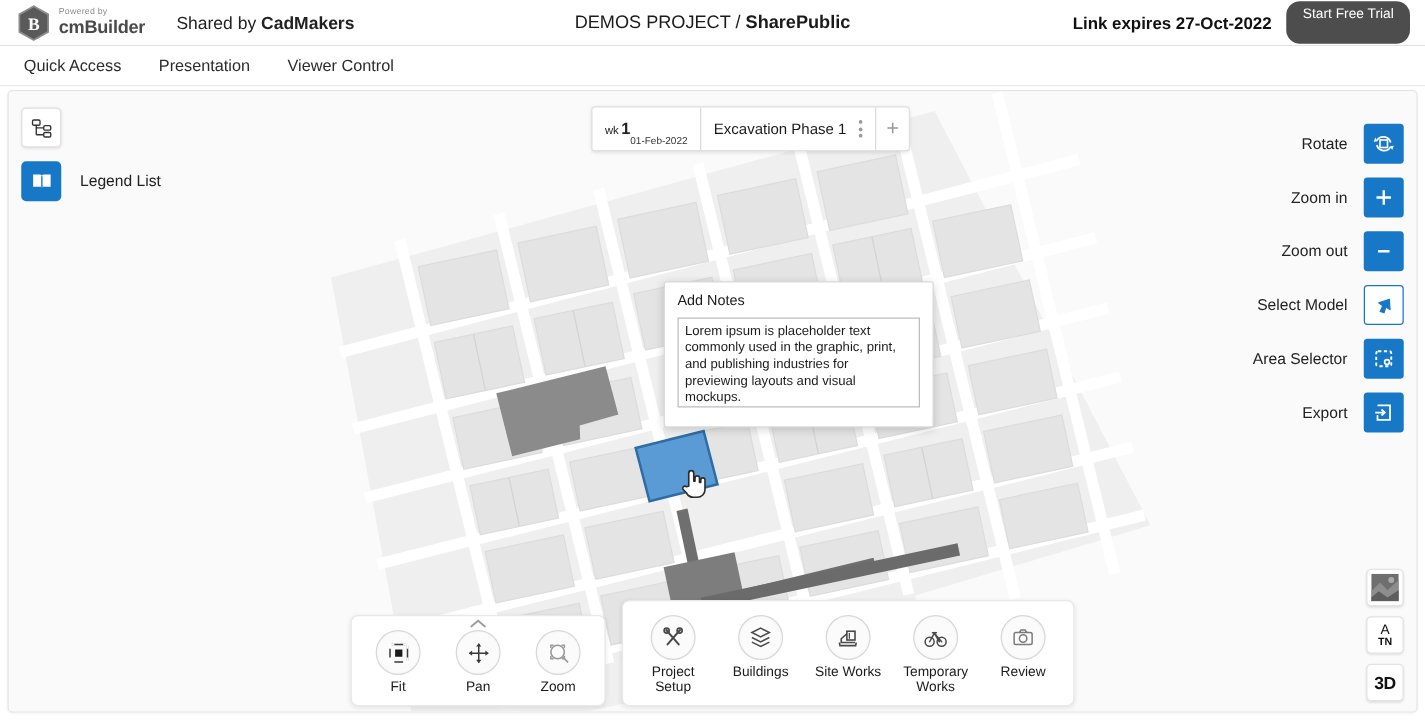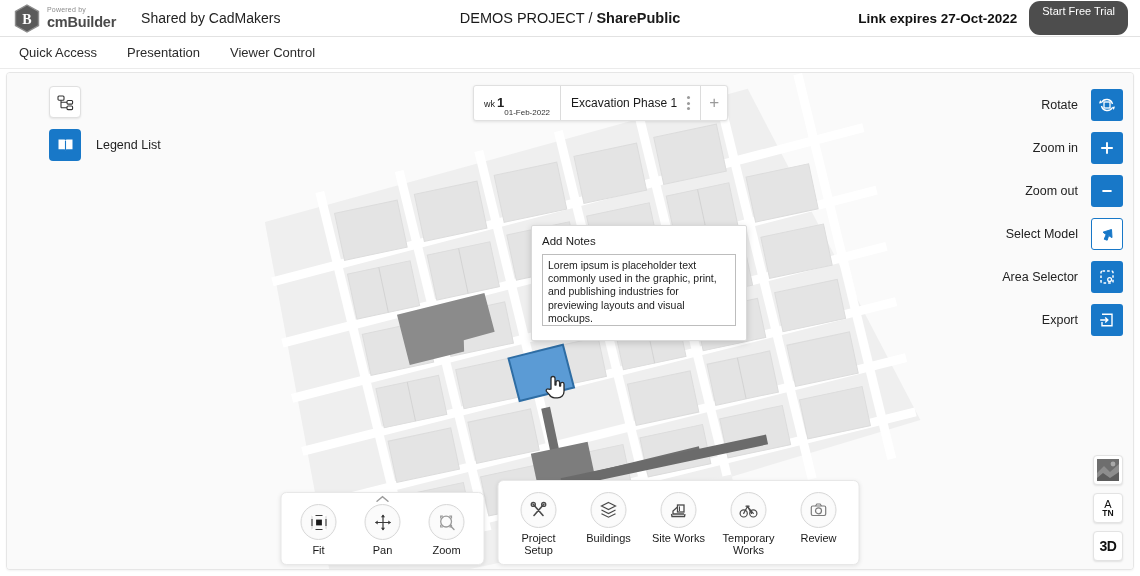--- a/index.html
+++ b/index.html
@@ -20,21 +20,21 @@
   }
   .brand { display: flex; align-items: center; margin-left: 14px; }
   .hexlogo {
     width: 26px; height: 29px; position: relative; flex: 0 0 auto;
   }
   .hexlogo svg { display: block; }
   .brandtext { margin-left: 7px; line-height: 1; }
   .poweredby { font-size: 7px; color: #8c8c8c; letter-spacing: .2px; display:block; margin-bottom:2px; }
   .cmbuilder { font-size: 14.5px; font-weight: bold; color: #4a4a4a; letter-spacing: -.2px; display:block;}
   .sharedby { margin-left: 25px; font-size: 14px; color: #222; }
-  .sharedby b { font-weight: normal; }
+  .sharedby b { font-weight: bold; }
   .projtitle {
     position: absolute; left: 50%; transform: translateX(-50%);
     font-size: 14.5px; color: #1a1a1a; white-space: nowrap;
   }
   .projtitle b { font-weight: bold; }
   .topright {
     position: absolute; right: 12px; display: flex; align-items: center; gap: 12px;
   }
   .linkexp { font-size: 13.5px; font-weight: bold; color: #111; white-space: nowrap; }
   .trialbtn {
@@ -58,21 +58,21 @@
   
   .viewer {
     position: absolute; left: 6px; top: 72px; width: 1128px; height: 498px;
     background: #fafafa; border: 1px solid #e6e6e6; border-radius: 4px;
     overflow: hidden;
     box-shadow: 0 1px 2px rgba(0,0,0,.05);
   }
 
   
   .leftrail { position: absolute; left: 10px; top: 13px; width: 220px; }
-  .railrow { display: flex; align-items: center; margin-bottom: 11px; margin-left: 32px; }
+  .railrow { display: flex; align-items: center; margin-bottom: 11px; }
   .railbtn {
     width: 32px; height: 32px; border-radius: 4px;
     display: flex; align-items: center; justify-content: center;
     cursor: pointer; flex: 0 0 auto;
   }
   .railbtn.white { background: #ffffff; border: 1px solid #e0e0e0; box-shadow: 0 1px 2px rgba(0,0,0,.09); }
   .railbtn.blue  { background: #1878c8; }
   .raillabel { font-size: 12.5px; color: #222; margin-left: 15px; white-space: nowrap; }
 
   
@@ -119,21 +119,21 @@
   }
   .notes-actions { display: flex; gap: 6px; margin-top: 9px; }
   .notes-actions button {
     font-family: inherit; font-size: 11px; color: #1c1c1c;
     background: #c8c8c8; border: none; border-radius: 2px;
     padding: 3px 10px; cursor: pointer;
   }
   .cursorhand { position: absolute; left: 537px; top: 300px; width: 22px; height: 26px; pointer-events: none; }
 
   
-  .rightrail { position: absolute; right: 10px; top: 16px; width: 260px; }
+  .rightrail { position: absolute; right: 10px; top: 26px; width: 260px; }
   .rrow {
     display: flex; align-items: center; justify-content: flex-end;
     margin-bottom: 11px; height: 32px;
   }
   .rlabel { font-size: 12.5px; color: #222; margin-right: 13px; white-space: nowrap; }
   .rbtn {
     width: 32px; height: 32px; border-radius: 3px; flex: 0 0 auto;
     display: flex; align-items: center; justify-content: center; cursor: pointer;
     background: #1878c8; color: #ffffff;
   }

